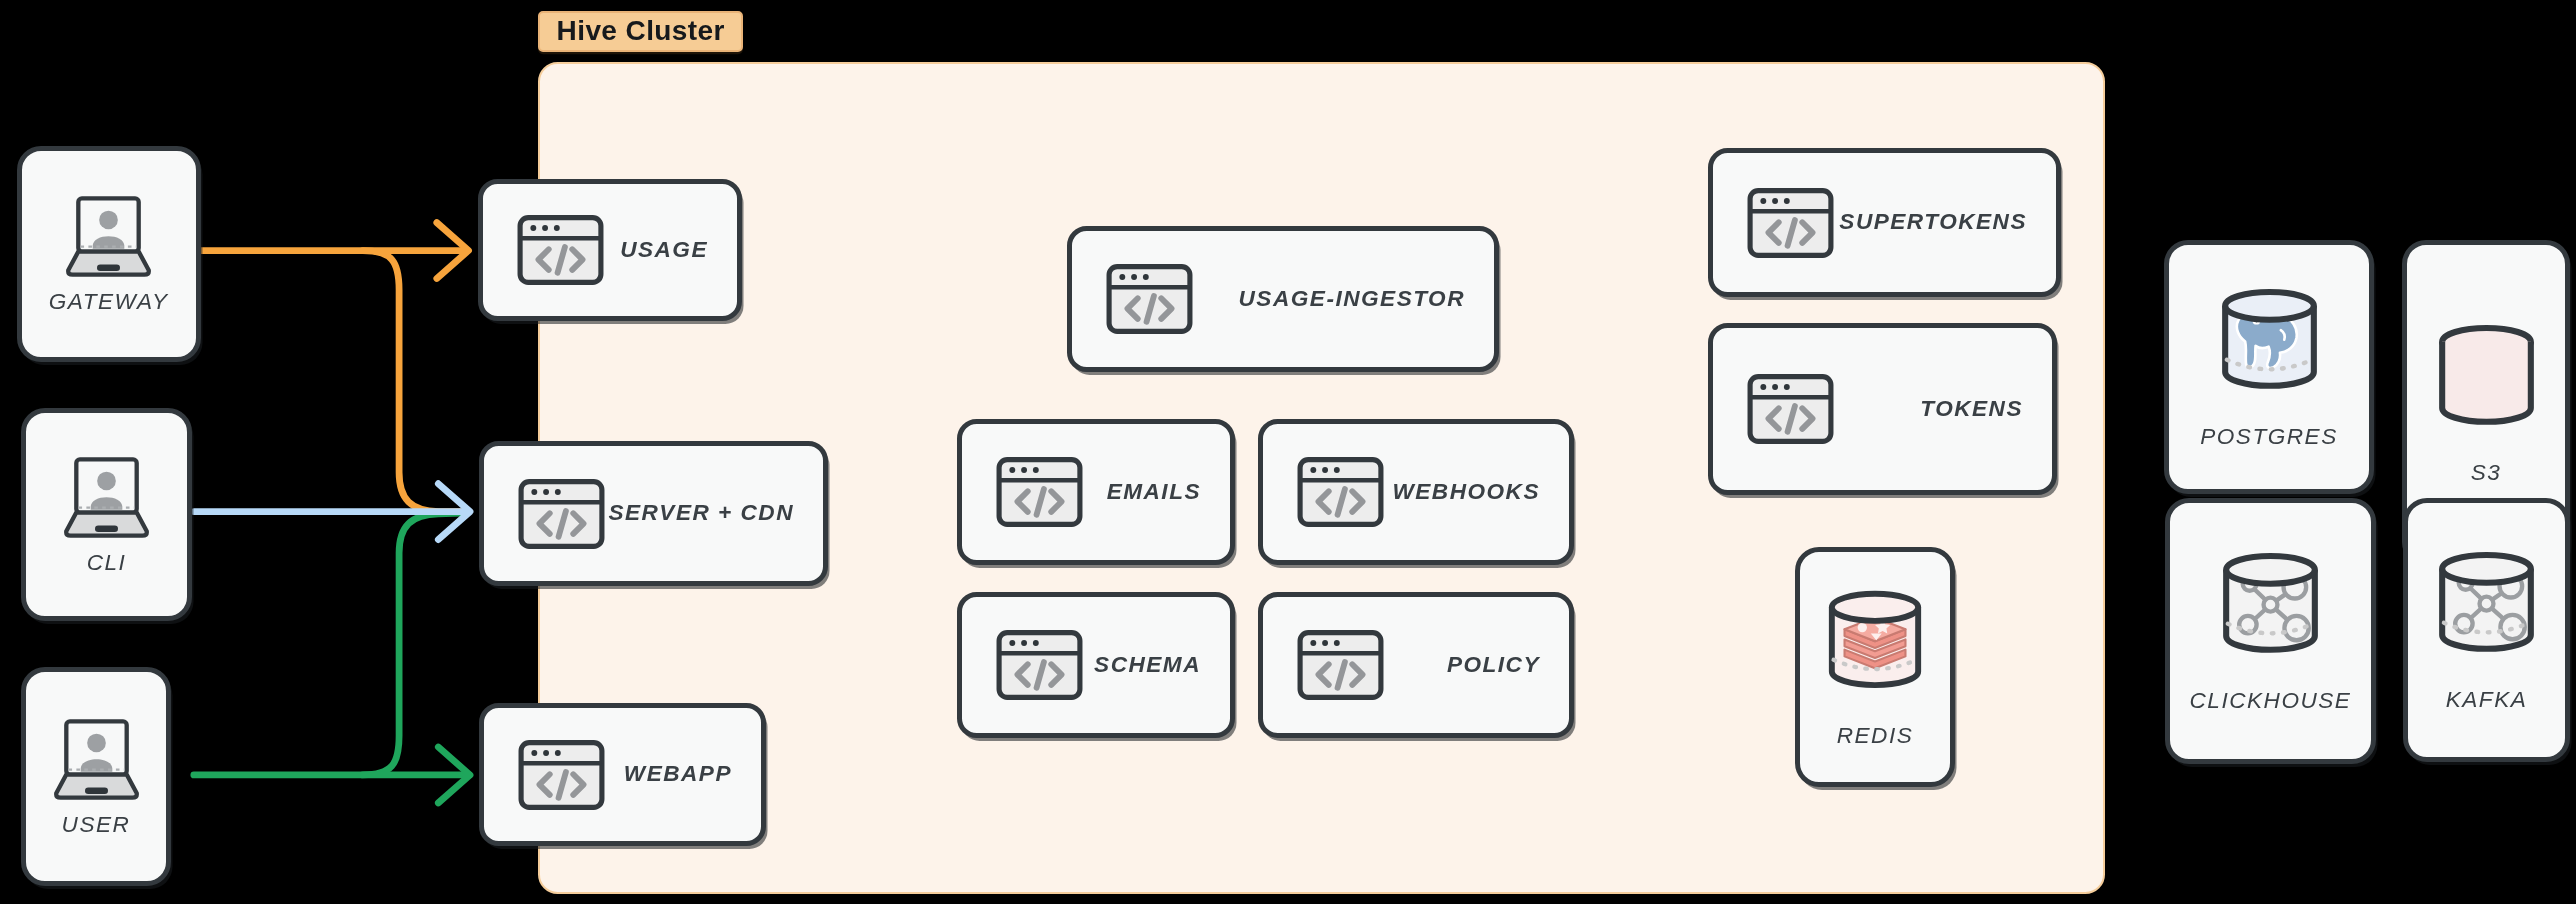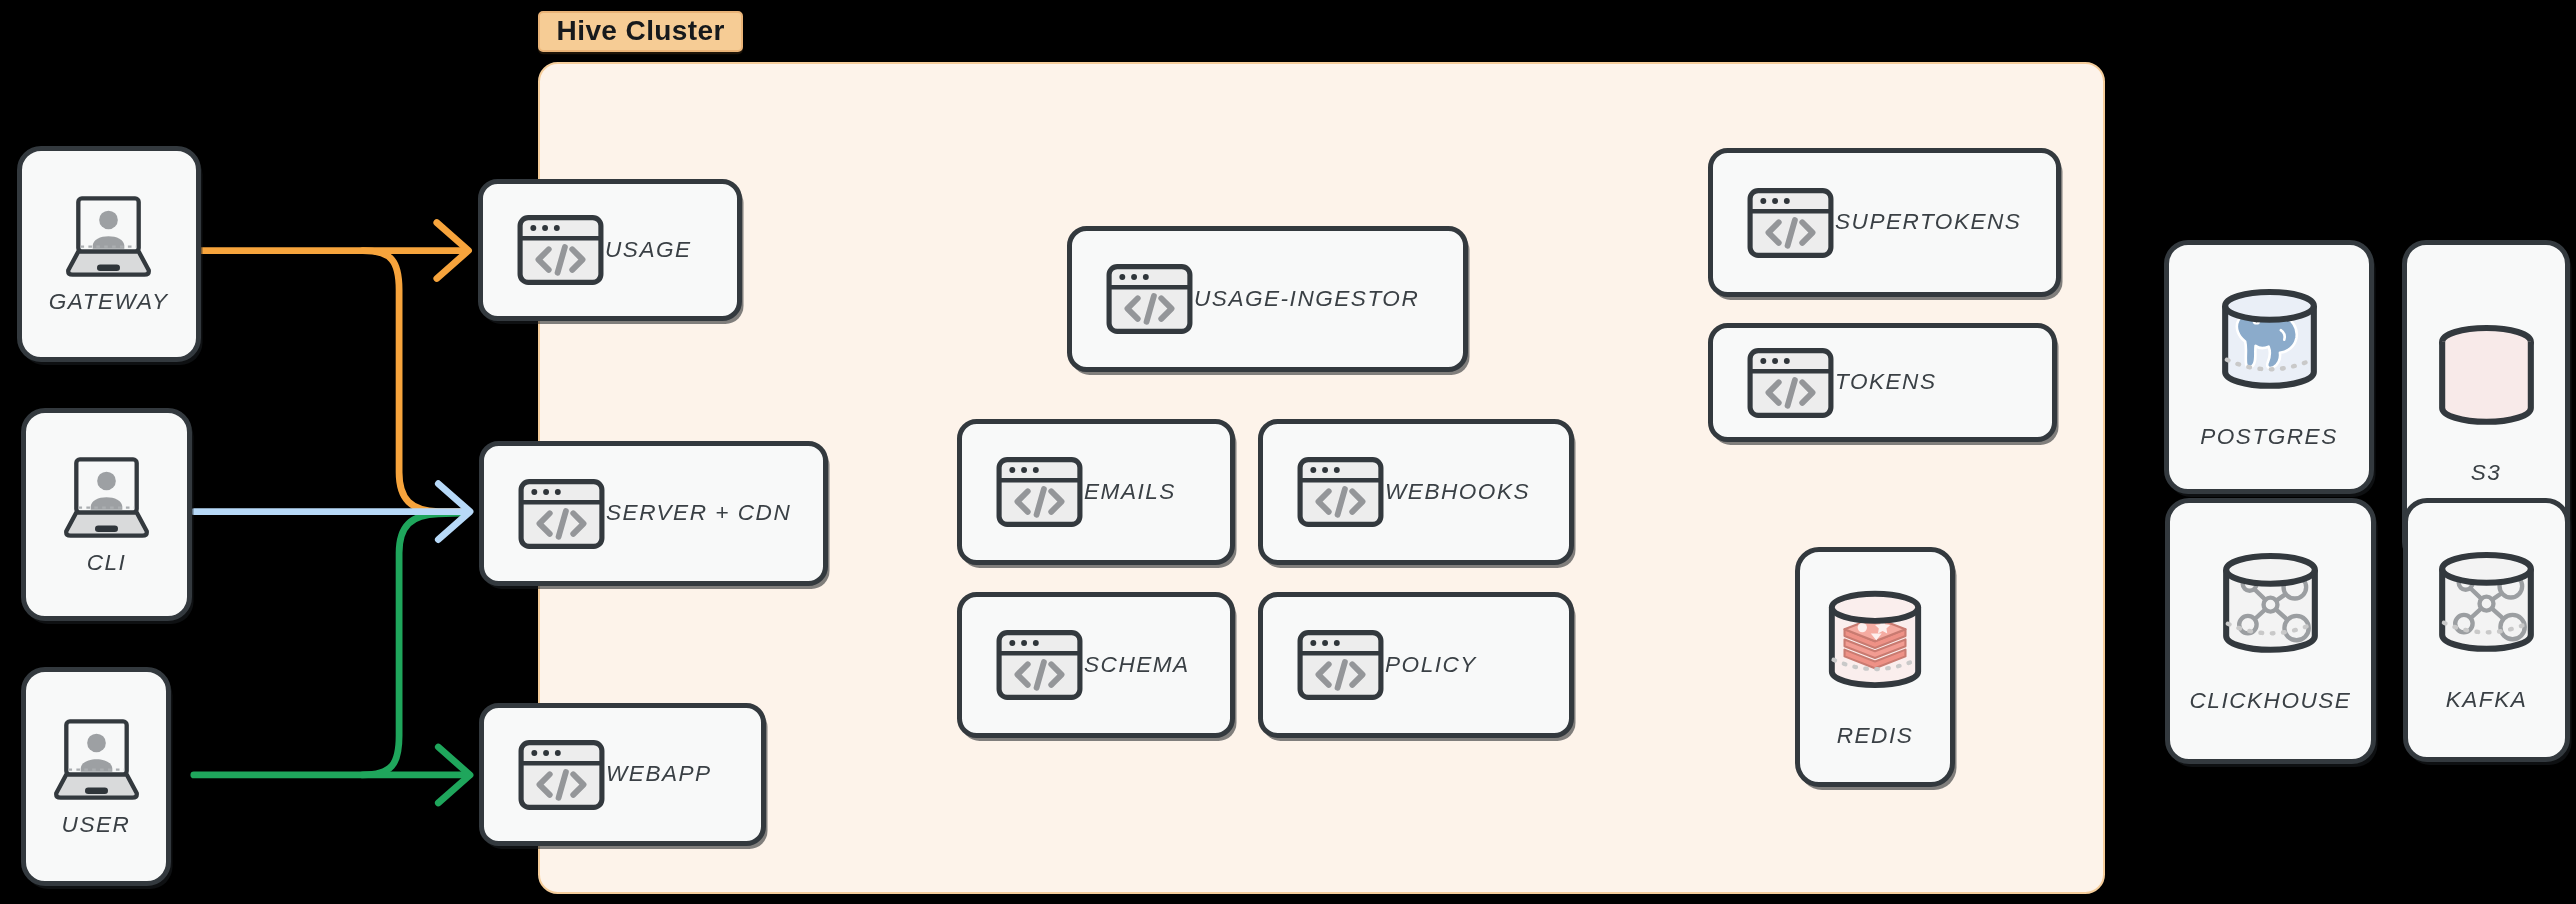--- a/index.html
+++ b/index.html
@@ -32,21 +32,21 @@
     background:var(--node_bg);border:5.3px solid var(--node_border);
     border-radius:19.6px;display:flex;align-items:center;justify-content:center;
     box-shadow:3px 4.5px 0 -1.5px rgba(25,29,33,.55);
   }
   .actor,.db{flex-direction:column;border-radius:24px;}
   .service{flex-direction:row;padding:0 29px 0 33px;}
   .label{
     font-style:italic;font-weight:500;font-size:22.6px;letter-spacing:1.5px;
     color:var(--label_text);white-space:nowrap;line-height:1;
   }
-  .service .label{flex:1;text-align:left;}
+  .service .label{flex:1;text-align:right;font-weight:bold;}
   .actor .label{margin-top:12px;}
   .db .label{margin-top:28px;}
   
   .win-box{fill:var(--icon_window_fill);stroke:var(--node_border);stroke-width:7px;}
   .win-line{stroke:var(--node_border);stroke-width:6px;}
   .win-dot{fill:#2F353A;}
   .win-code{fill:none;stroke:var(--icon_glyph);stroke-width:8px;stroke-linecap:round;stroke-linejoin:round;}
   .lap-screen{fill:#F7F8F8;stroke:var(--node_border);stroke-width:6px;}
   .lap-person{fill:#9DA0A3;}
   .lap-dash{stroke:#ABAEB1;stroke-width:3px;stroke-dasharray:5 6;}
@@ -125,21 +125,21 @@
       <use href="#win"></use>
     </svg>
   <div class="label">SERVER + CDN</div>
 </div>
 <div class="node service" style="left:479px;top:703px;width:287px;height:143px">
   <svg viewBox="0 0 120 98" width="89" height="72">
       <use href="#win"></use>
     </svg>
   <div class="label">WEBAPP</div>
 </div>
-<div class="node service" style="left:1067px;top:226px;width:401px;height:146px">
+<div class="node service" style="left:1067px;top:226px;width:432px;height:146px">
   <svg viewBox="0 0 120 98" width="89" height="72">
       <use href="#win"></use>
     </svg>
   <div class="label">USAGE-INGESTOR</div>
 </div>
 <div class="node service" style="left:957px;top:419px;width:278px;height:146px">
   <svg viewBox="0 0 120 98" width="89" height="72">
       <use href="#win"></use>
     </svg>
   <div class="label">EMAILS</div>
@@ -161,21 +161,21 @@
       <use href="#win"></use>
     </svg>
   <div class="label">POLICY</div>
 </div>
 <div class="node service" style="left:1708px;top:148px;width:353px;height:149px">
   <svg viewBox="0 0 120 98" width="89" height="72">
       <use href="#win"></use>
     </svg>
   <div class="label">SUPERTOKENS</div>
 </div>
-<div class="node service" style="left:1708px;top:323px;width:349px;height:119px">
+<div class="node service" style="left:1708px;top:323px;width:349px;height:172px">
   <svg viewBox="0 0 120 98" width="89" height="72">
       <use href="#win"></use>
     </svg>
   <div class="label">TOKENS</div>
 </div>
 
 <div class="node db" style="left:1795px;top:547px;width:160px;height:240px">
   <svg viewBox="0 0 130 130" width="110" height="110" style="--cf:var(--redis_fill)">
     <path class="cyl-body" d="M14 24 L14 100 A51 16 0 0 0 116 100 L116 24"></path>
     <g stroke="#C97B71" stroke-width="2.5" stroke-linejoin="round">

